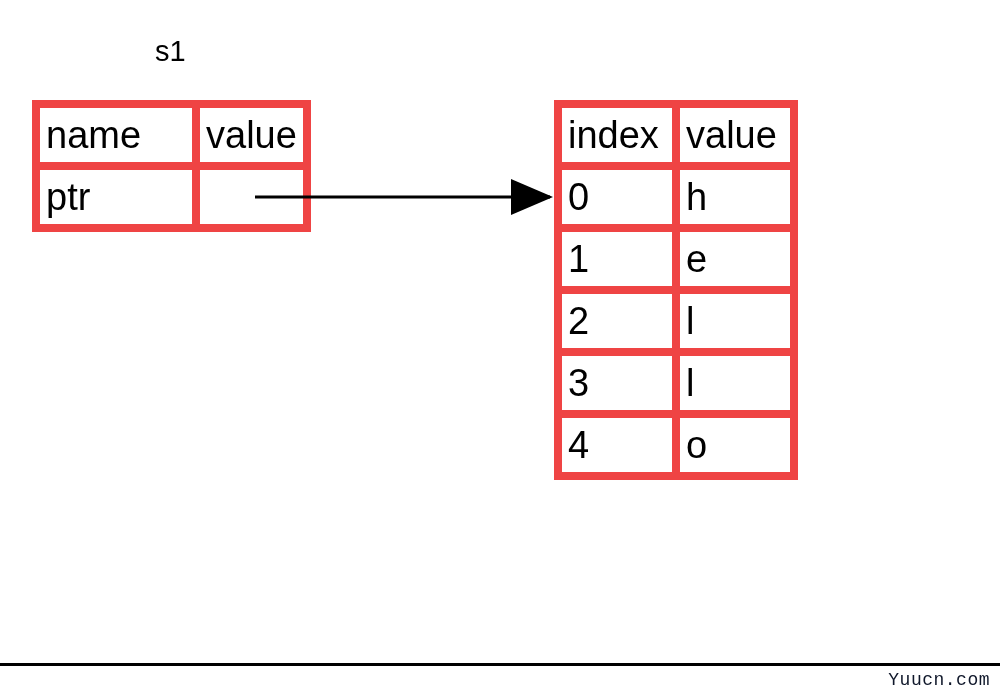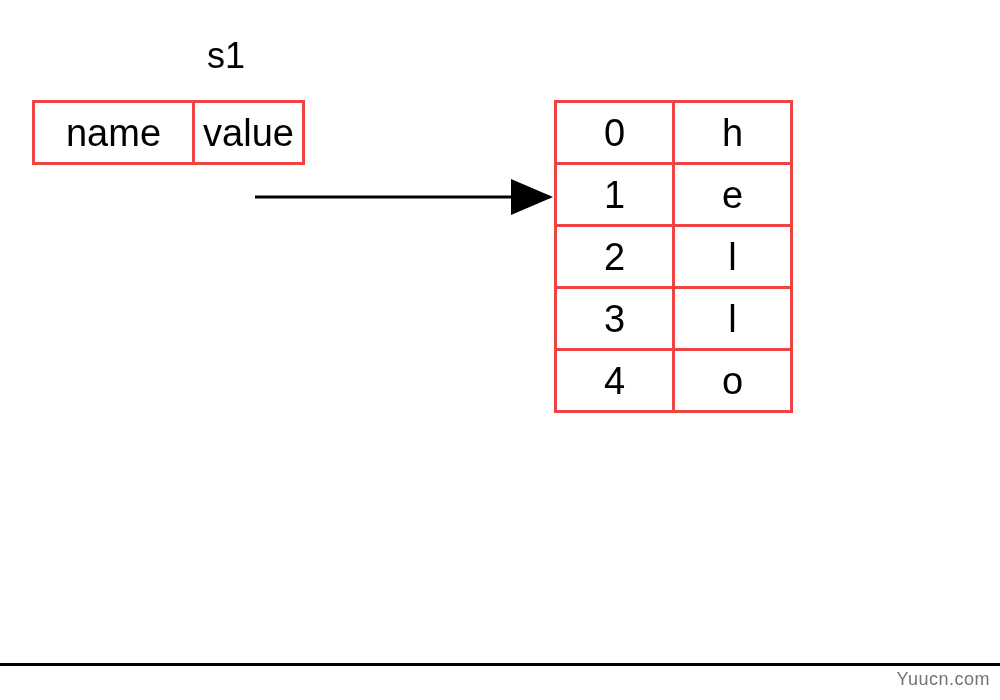--- a/index.html
+++ b/index.html
@@ -18,34 +18,34 @@
     left: 0; top: 0;
     width: 1000px; height: 666px;
     border: 3px solid #000;
     border-top: none;
     border-left: none;
     border-right: none;
   }
   .title {
     position: absolute;
     left: 155px; top: 35px;
-    font-size: 36px;
+    font-size: 29px;
     color: #000;
-    text-align: right;
+    text-align: left;
     width: 90px;
   }
   table.diagram {
     position: absolute;
     border-collapse: collapse;
     font-size: 38px;
     color: #000;
   }
   table.diagram td, table.diagram th {
-    border: 3px solid #ef4444;
-    text-align: center;
+    border: 8px solid #ef4444;
+    text-align: left;
     font-weight: normal;
     height: 62px;
     padding: 0 6px;
     line-height: 1;
   }
   #t1 { left: 32px; top: 100px; }
   #t1 th:first-child, #t1 td:first-child { width: 160px; }
   #t1 th:last-child,  #t1 td:last-child  { width: 110px; }
   #t2 { left: 554px; top: 100px; }
   #t2 th:first-child, #t2 td:first-child { width: 118px; }
@@ -54,43 +54,51 @@
     position: absolute;
     left: 0; top: 0;
     width: 1000px; height: 700px;
     pointer-events: none;
   }
   .watermark {
     position: absolute;
     right: 10px;
     bottom: 10px;
     font-size: 18px;
-    color: #737373;
-    font-family: Liberation Sans, sans-serif;
+    color: #0f172a;
+    font-family: Liberation Mono, monospace;
     letter-spacing: 0.5px;
   }
 </style>
 </head>
 <body>
 
 <div class="frame"></div>
 
 <div class="title">s1</div>
 
 <table id="t1" class="diagram">
   <tbody>
       <tr>
     <th>name</th>
     <th>value</th>
   </tr>
+  <tr>
+    <td>ptr</td>
+    <td></td>
+  </tr>
 </tbody>
   </table>
 
 <table id="t2" class="diagram">
   <tbody>
+      <tr>
+    <th>index</th>
+    <th>value</th>
+  </tr>
   <tr>
     <td>0</td>
     <td>h</td>
   </tr>
   <tr>
     <td>1</td>
     <td>e</td>
   </tr>
   <tr>
     <td>2</td>

